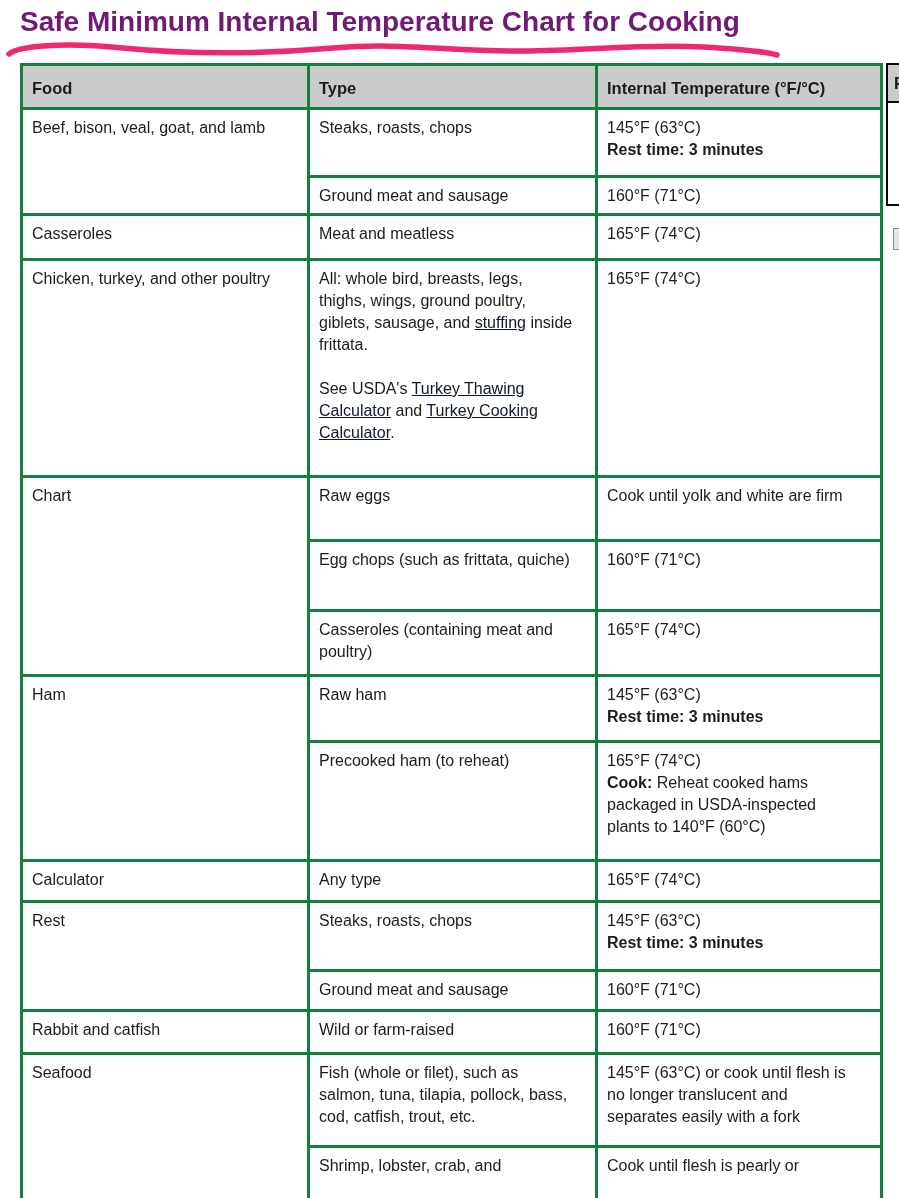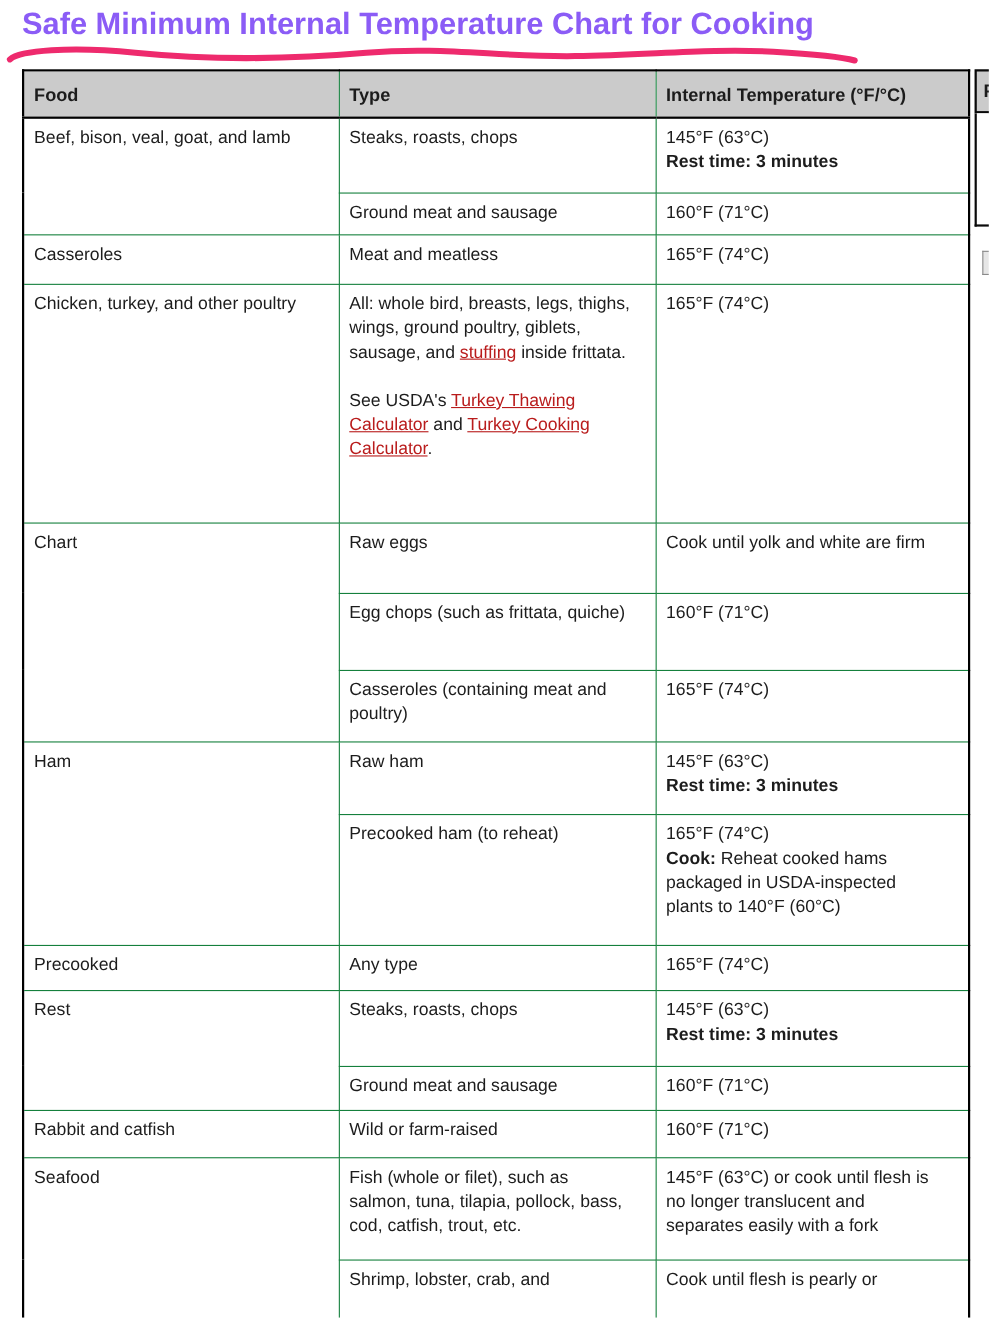--- a/index.html
+++ b/index.html
@@ -2,40 +2,40 @@
 <html><head>
 <meta charset="utf-8">
 <style>
   html,body { margin:0; padding:0; background:#ffffff; }
   .page {
     position:relative; width:899px; height:1198px; overflow:hidden;
     background:#ffffff; font-family:"Liberation Sans", sans-serif; color:#1c1c1c;
   }
   .page-title {
     position:absolute; left:20px; top:6px; margin:0;
-    font-size:28px; font-weight:bold; color:#8b5cf6; white-space:nowrap;
+    font-size:28px; font-weight:bold; color:#701a75; white-space:nowrap;
   }
   .underline-svg { position:absolute; left:3px; top:38px; }
 
   table.temp-table {
     position:absolute; left:20px; top:63px; width:860px;
     border-collapse:collapse; table-layout:fixed; background:#fff;
     border:2px solid #000;
   }
   .temp-table th, .temp-table td {
-    border:1px solid #15803d; vertical-align:top; text-align:left;
+    border:3px solid #15803d; vertical-align:top; text-align:left;
     font-size:16px; line-height:22px; font-weight:normal;
     padding:7px 22px 6px 9px; overflow:hidden;
   }
   .temp-table th {
     background:#cbcbcb; font-weight:bold; font-size:16.5px;
     padding:11px 6px 8px 9px; border-bottom:2px solid #000;
   }
   .b { font-weight:bold; }
-  .temp-table a { color:#b91c1c; text-decoration:underline; cursor:pointer; }
+  .temp-table a { color:#0f172a; text-decoration:underline; cursor:pointer; }
   .temp-table p { margin:0 0 22px 0; }
   .temp-table p:last-child { margin:0; }
 
   
   .side-table { position:absolute; left:886px; top:63px; width:60px; }
   .side-header {
     height:40px; box-sizing:border-box; background:#cbcbcb;
     border:2px solid #0a0a0a; font-weight:bold; font-size:16.5px;
     padding:9px 0 0 6px;
   }
@@ -126,21 +126,21 @@
       </tr>
       <tr style="height:119px">
         <td>Precooked ham (to reheat)</td>
         <td>
           <div>165°F (74°C)</div>
           <div><span class="b">Cook:</span><span> Reheat cooked hams packaged in USDA-inspected plants to 140°F (60°C)</span></div>
         </td>
       </tr>
 
       <tr style="height:41px">
-        <td>Precooked</td>
+        <td>Calculator</td>
         <td>Any type</td>
         <td>165°F (74°C)</td>
       </tr>
 
       <tr style="height:69px">
         <td rowspan="2">Rest</td>
         <td>Steaks, roasts, chops</td>
         <td>
           <div>145°F (63°C)</div>
           <div class="b">Rest time: 3 minutes</div>

